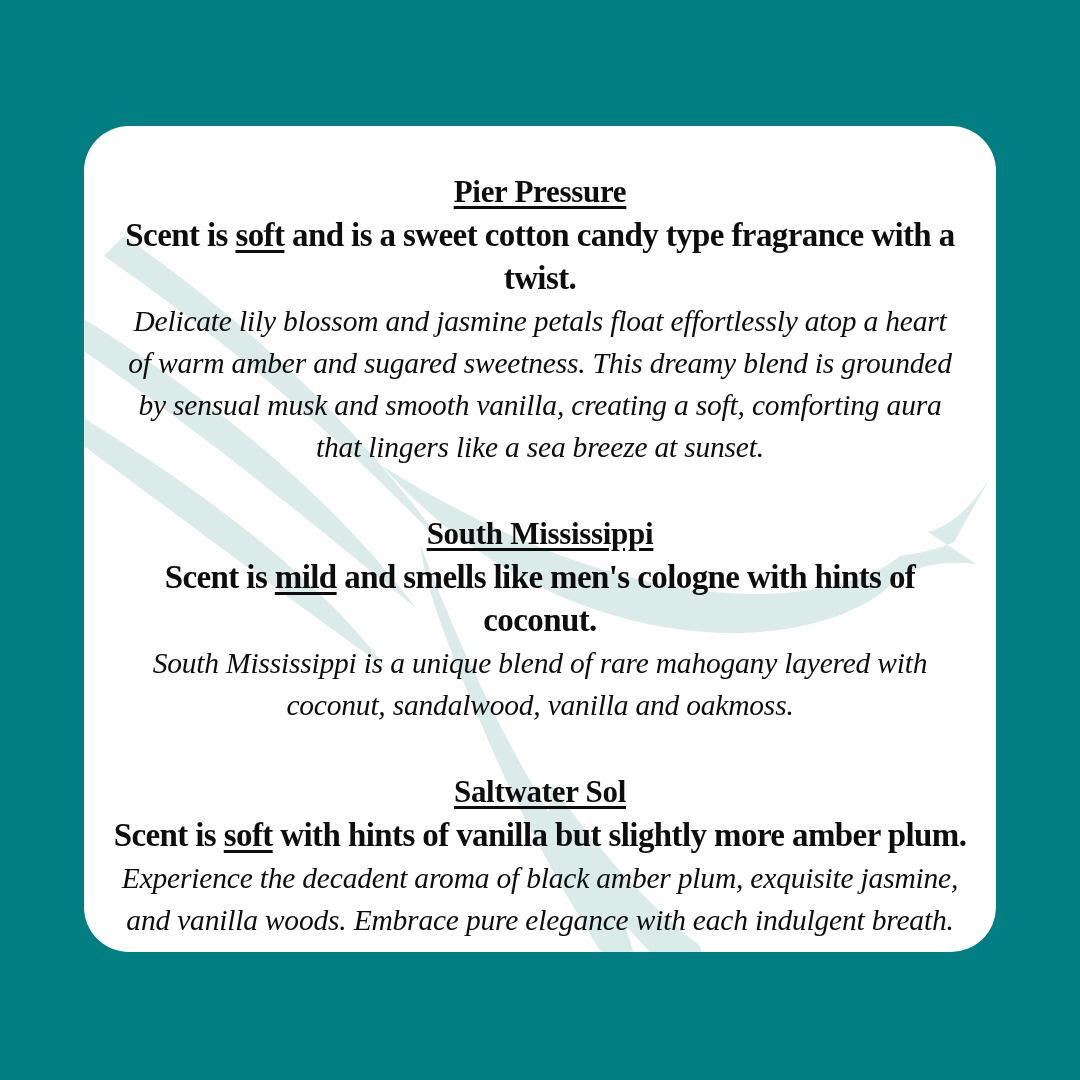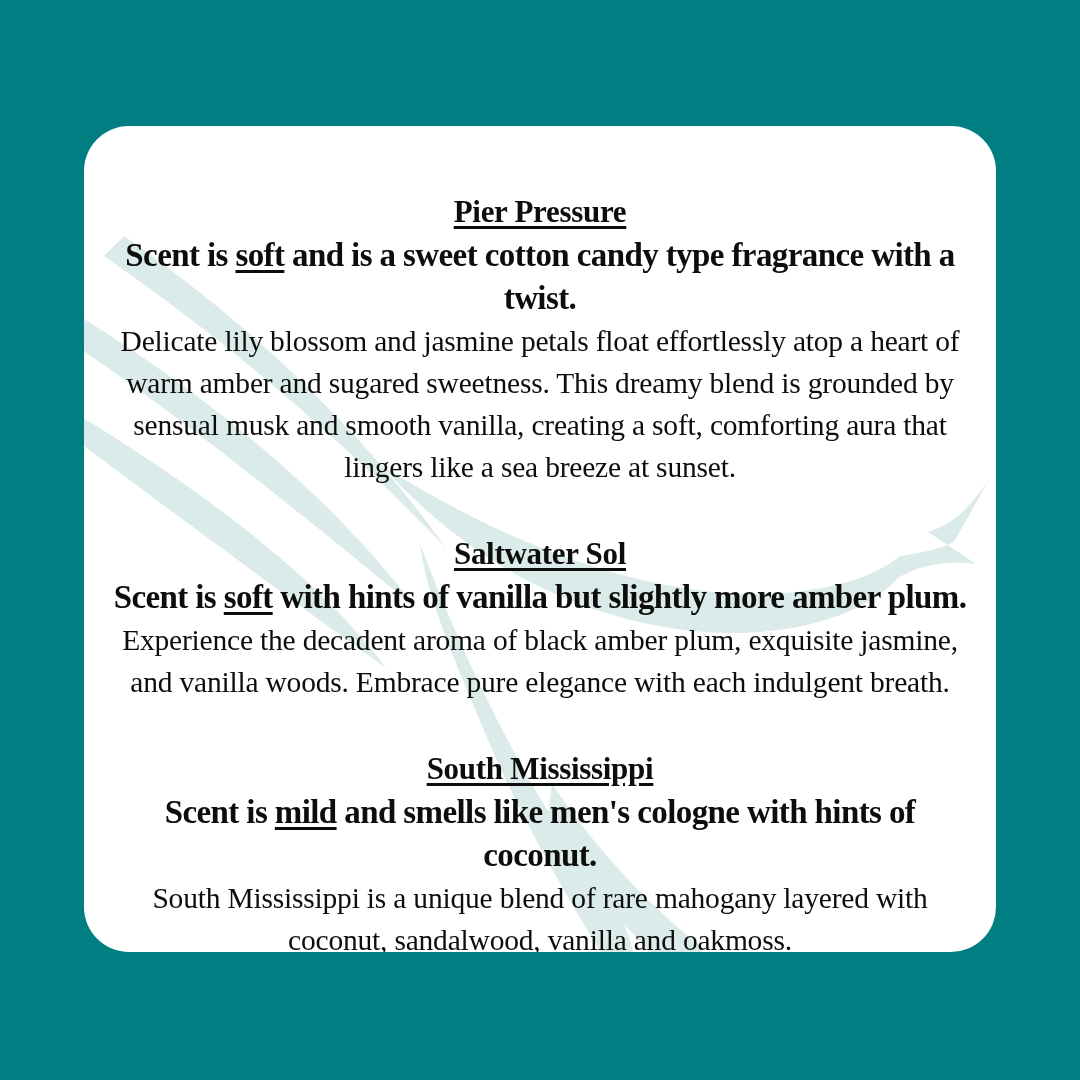--- a/index.html
+++ b/index.html
@@ -20,21 +20,21 @@
   }
   .watermark {
     position: absolute;
     inset: 0;
     z-index: 1;
     pointer-events: none;
   }
   .content {
     position: relative;
     z-index: 2;
-    padding: 64px 24px 0 24px;
+    padding: 44px 24px 0 24px;
     text-align: center;
     color: #0D0D0D;
   }
   .scent-section { margin-bottom: 44px; }
   .title {
     font-size: 31px;
     font-weight: bold;
     line-height: 44px;
     margin: 0;
     text-decoration: underline;
@@ -53,20 +53,21 @@
     text-decoration: underline;
     text-decoration-thickness: 2.5px;
     text-underline-offset: 4px;
   }
   .desc {
     font-size: 29.5px;
     line-height: 42px;
     letter-spacing: -0.2px;
     margin: 0;
     padding: 0 12px;
+    font-style: italic;
   }
 </style>
 </head>
 <body>
 
 <div class="card">
 
   <svg class="watermark" viewBox="0 0 912 826" width="912" height="826" aria-hidden="true">
     <g fill="#DAEBE9">
 
@@ -100,25 +101,25 @@
 
   <div class="content">
 
     <section class="scent-section">
       <h2 class="title">Pier Pressure</h2>
       <p class="scent-line"><span>Scent is </span><span class="kw">soft</span><span> and is a sweet cotton candy type fragrance with a twist.</span></p>
       <p class="desc">Delicate lily blossom and jasmine petals float effortlessly atop a heart of warm amber and sugared sweetness. This dreamy blend is grounded by sensual musk and smooth vanilla, creating a soft, comforting aura that lingers like a sea breeze at sunset.</p>
     </section>
 
     <section class="scent-section">
+      <h2 class="title">South Mississippi</h2>
+      <p class="scent-line"><span>Scent is </span><span class="kw">mild</span><span> and smells like men's cologne with hints of coconut.</span></p>
+      <p class="desc">South Mississippi is a unique blend of rare mahogany layered with coconut, sandalwood, vanilla and oakmoss.</p>
+    </section>
+
+    <section class="scent-section">
       <h2 class="title">Saltwater Sol</h2>
       <p class="scent-line"><span>Scent is </span><span class="kw">soft</span><span> with hints of vanilla but slightly more amber plum.</span></p>
       <p class="desc">Experience the decadent aroma of black amber plum, exquisite jasmine, and vanilla woods. Embrace pure elegance with each indulgent breath.</p>
-    </section>
-
-    <section class="scent-section">
-      <h2 class="title">South Mississippi</h2>
-      <p class="scent-line"><span>Scent is </span><span class="kw">mild</span><span> and smells like men's cologne with hints of coconut.</span></p>
-      <p class="desc">South Mississippi is a unique blend of rare mahogany layered with coconut, sandalwood, vanilla and oakmoss.</p>
     </section>
 
   </div>
 </div>
 
 </body></html>

